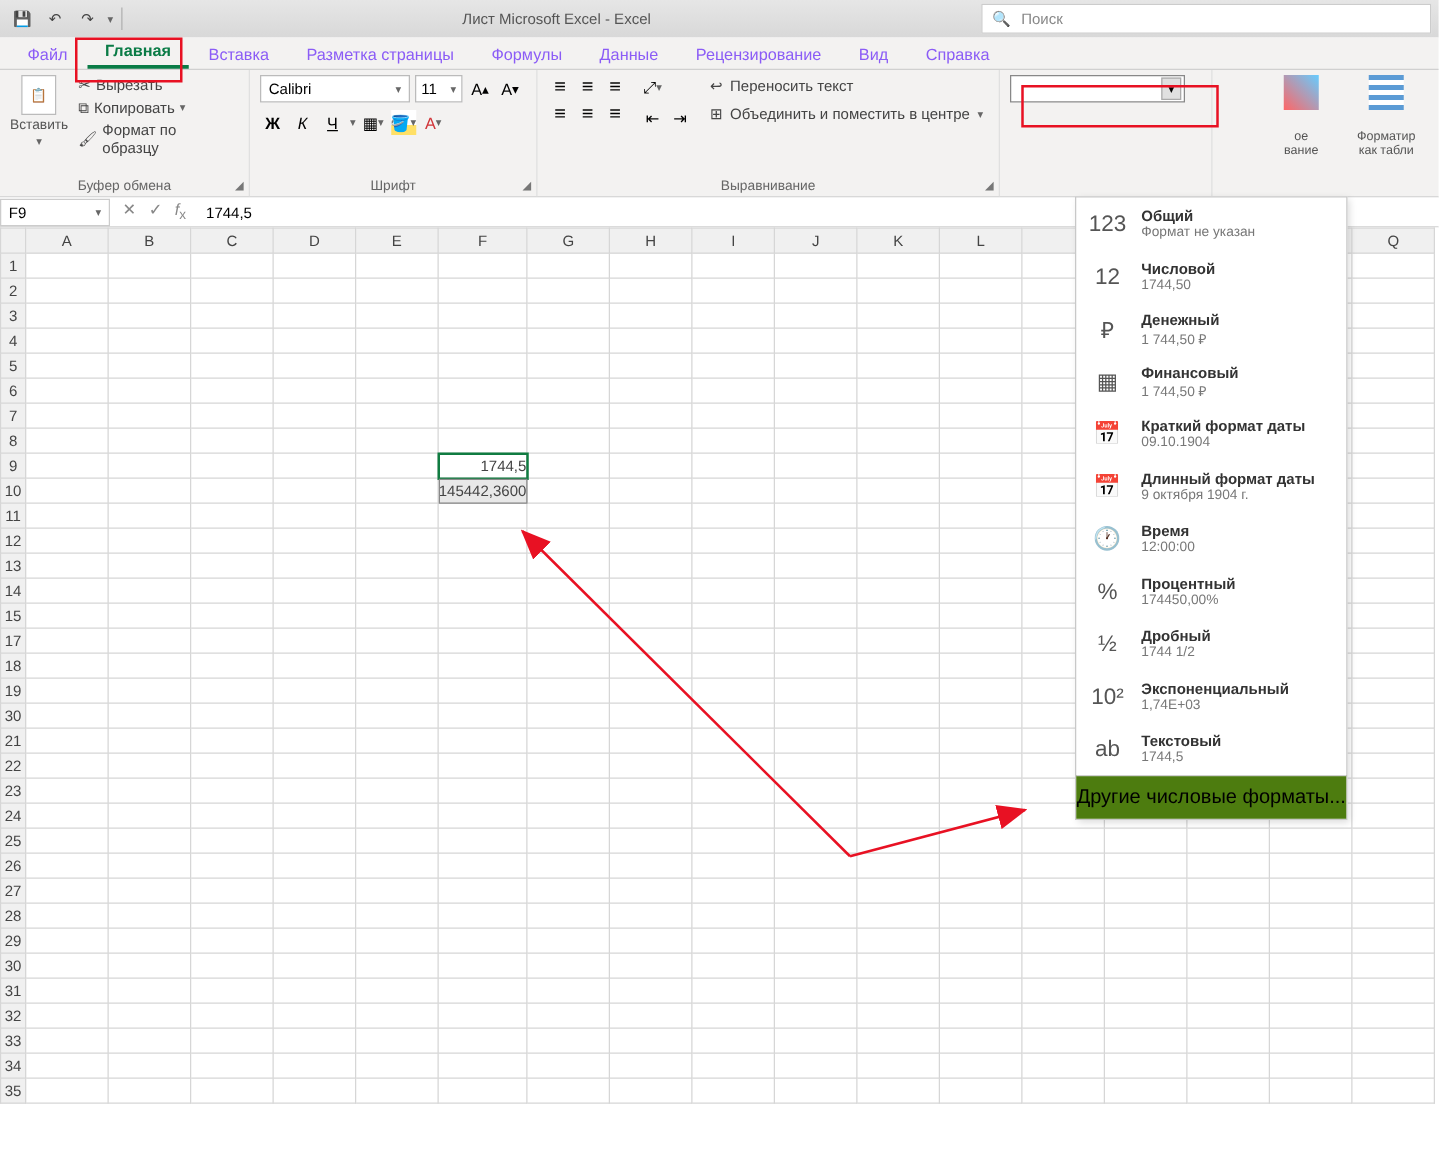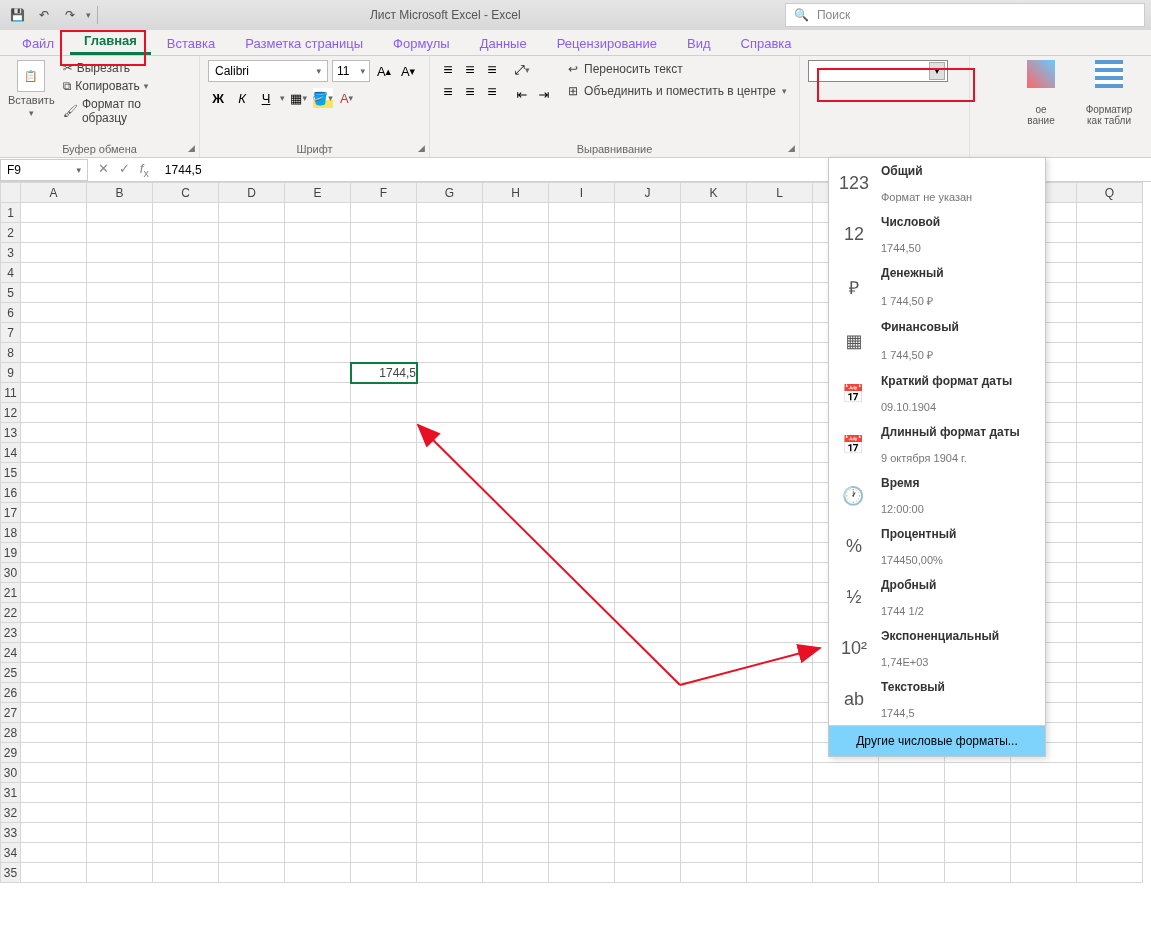--- a/index.html
+++ b/index.html
@@ -39,27 +39,27 @@
 .fbar { flex:1; font-size:12px; padding:0 6px; }
 .sheet { position:relative; background:#fff; }
 table.grid { border-collapse:collapse; table-layout:fixed; }
 table.grid th, table.grid td { border:1px solid #d6d6d6; font-size:12px; color:#444; height:20px; padding:0; }
 table.grid th { background:#f0f0f0; font-weight:normal; text-align:center; }
 th.rowh { width:20px; }
 th.colh { width:66px; }
 td { width:66px; text-align:right; padding:0 3px; }
 .sel { outline:2px solid #107c41; outline-offset:-1px; }
 .sel2 { background:#e8e8e8; outline:1px solid #888; outline-offset:-1px;}
-.dropdown { position:absolute; top:157px; left:828px; width:218px; background:#fff; border:1px solid #c8c8c8; box-shadow:2px 2px 6px rgba(0,0,0,.15); z-index:50; }
+.dropdown { position:absolute; top:157px; left:860px; width:218px; background:#fff; border:1px solid #c8c8c8; box-shadow:2px 2px 6px rgba(0,0,0,.15); z-index:50; }
 .dd-item { display:flex; align-items:center; gap:12px; padding:6px 10px; cursor:pointer; }
 .dd-icon { width:30px; height:30px; display:flex; align-items:center; justify-content:center; font-size:18px; color:#555; }
 .dd-txt { display:flex; flex-direction:column; }
 .dd-title { font-size:12px; color:#333; font-weight:600; }
-.dd-sub { font-size:11px; color:#777;margin-top:13px; }
-.dd-footer { background:#7dd3fc; text-align:center; font-size:12px; padding:8px 0; cursor:pointer; border-top:1px solid #d0d0d0; }
+.dd-sub { font-size:11px; color:#777; }
+.dd-footer { background:#4d7c0f; text-align:center; font-size:16px; padding:8px 0; cursor:pointer; border-top:1px solid #d0d0d0; }
 .hl-red { position:absolute; border:2px solid #e81123; pointer-events:none; z-index:60; }
 svg.arrows { position:absolute; top:0; left:0; pointer-events:none; z-index:55; }
 .caret { font-size:9px; color:#666; }
 </style>
 </head>
 <body>
 
 <div class="titlebar">
   <div class="qat">
     <div class="qat-btn">💾</div>
@@ -414,20 +414,40 @@
           <td class=""></td>
           <td class=""></td>
           <td class=""></td>
           <td class=""></td>
           <td class=""></td>
           <td class=""></td>
           <td class=""></td>
           <td class=""></td>
         </tr>
         <tr>
+          <th class="rowh">10</th>
+          <td class=""></td>
+          <td class=""></td>
+          <td class=""></td>
+          <td class=""></td>
+          <td class=""></td>
+          <td class="sel2">145442,3600</td>
+          <td class=""></td>
+          <td class=""></td>
+          <td class=""></td>
+          <td class=""></td>
+          <td class=""></td>
+          <td class=""></td>
+          <td class=""></td>
+          <td class=""></td>
+          <td class=""></td>
+          <td class=""></td>
+          <td class=""></td>
+        </tr>
+        <tr>
           <th class="rowh">11</th>
           <td class=""></td>
           <td class=""></td>
           <td class=""></td>
           <td class=""></td>
           <td class=""></td>
           <td class=""></td>
           <td class=""></td>
           <td class=""></td>
           <td class=""></td>
@@ -495,40 +515,20 @@
           <td class=""></td>
           <td class=""></td>
           <td class=""></td>
           <td class=""></td>
           <td class=""></td>
           <td class=""></td>
           <td class=""></td>
         </tr>
         <tr>
           <th class="rowh">15</th>
-          <td class=""></td>
-          <td class=""></td>
-          <td class=""></td>
-          <td class=""></td>
-          <td class=""></td>
-          <td class=""></td>
-          <td class=""></td>
-          <td class=""></td>
-          <td class=""></td>
-          <td class=""></td>
-          <td class=""></td>
-          <td class=""></td>
-          <td class=""></td>
-          <td class=""></td>
-          <td class=""></td>
-          <td class=""></td>
-          <td class=""></td>
-        </tr>
-        <tr>
-          <th class="rowh">16</th>
           <td class=""></td>
           <td class=""></td>
           <td class=""></td>
           <td class=""></td>
           <td class=""></td>
           <td class=""></td>
           <td class=""></td>
           <td class=""></td>
           <td class=""></td>
           <td class=""></td>

